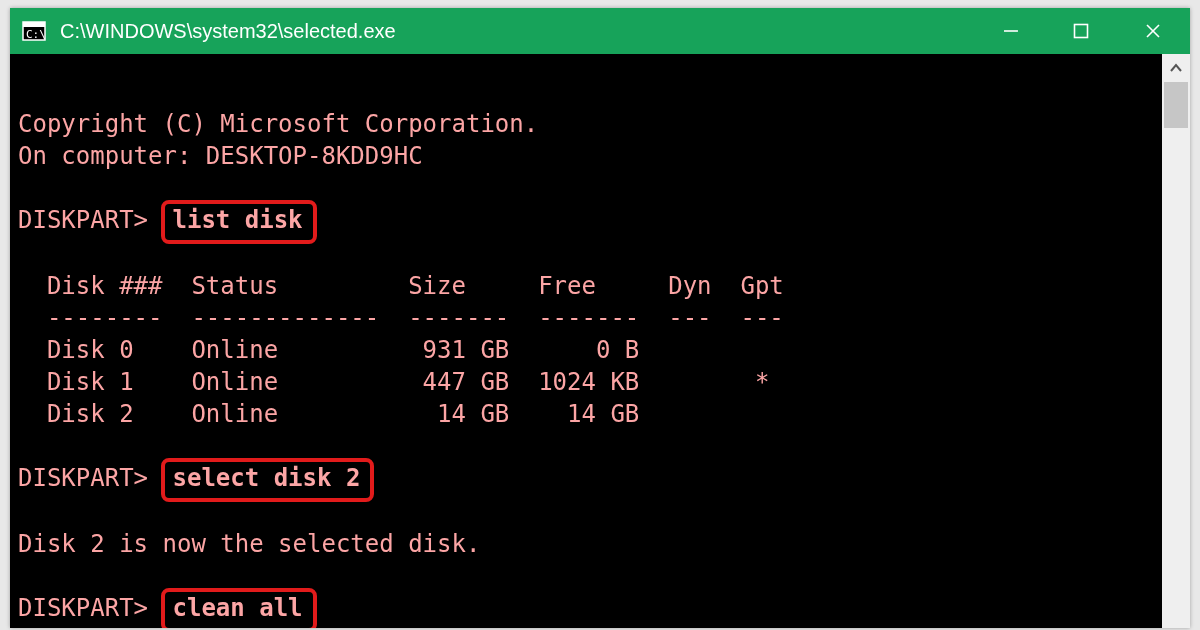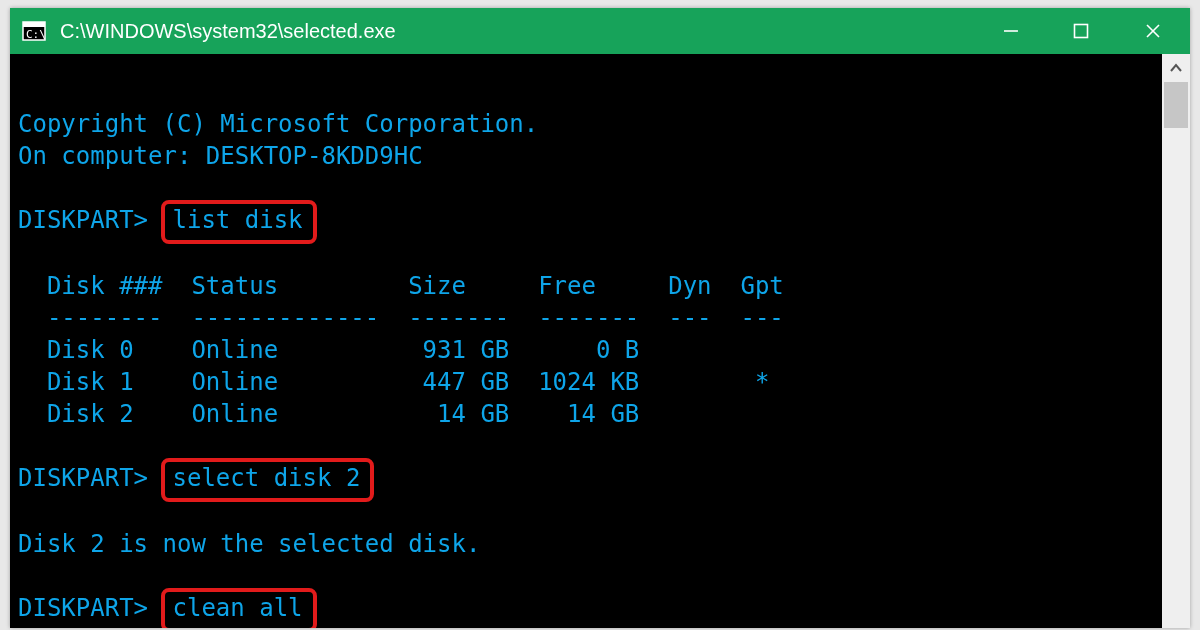--- a/index.html
+++ b/index.html
@@ -61,21 +61,21 @@
   .titlebar .win-btn svg { display:block; }
 
   .body-row {
     flex: 1 1 auto;
     display: flex;
     min-height: 0;
   }
   .terminal {
     flex: 1 1 auto;
     background: #000;
-    color: #0ea5e9;
+    color: #fca5a5;
     font-size: 24px;
     line-height: 32px;
     padding: 22px 0 0 8px;
     white-space: pre;
     letter-spacing: 0px;
     font-family: "Consolas", "Lucida Console", monospace;
     position: relative;
     overflow: hidden;
   }
   .scrollbar {
@@ -100,20 +100,21 @@
   }
 
   
   .hlbox {
     display: inline-block;
     border: 4px solid #e21b1b;
     border-radius: 8px;
     padding: 2px 10px 6px 8px;
     margin: -4px 0 -6px -2px;
     line-height: 28px;
+    font-weight: bold;
   }
   .row { display:block; }
   .prompt-gap { display:block; height:32px; }
 </style>
 </head>
 <body>
 
 <div class="window">
 
   <div class="titlebar">

